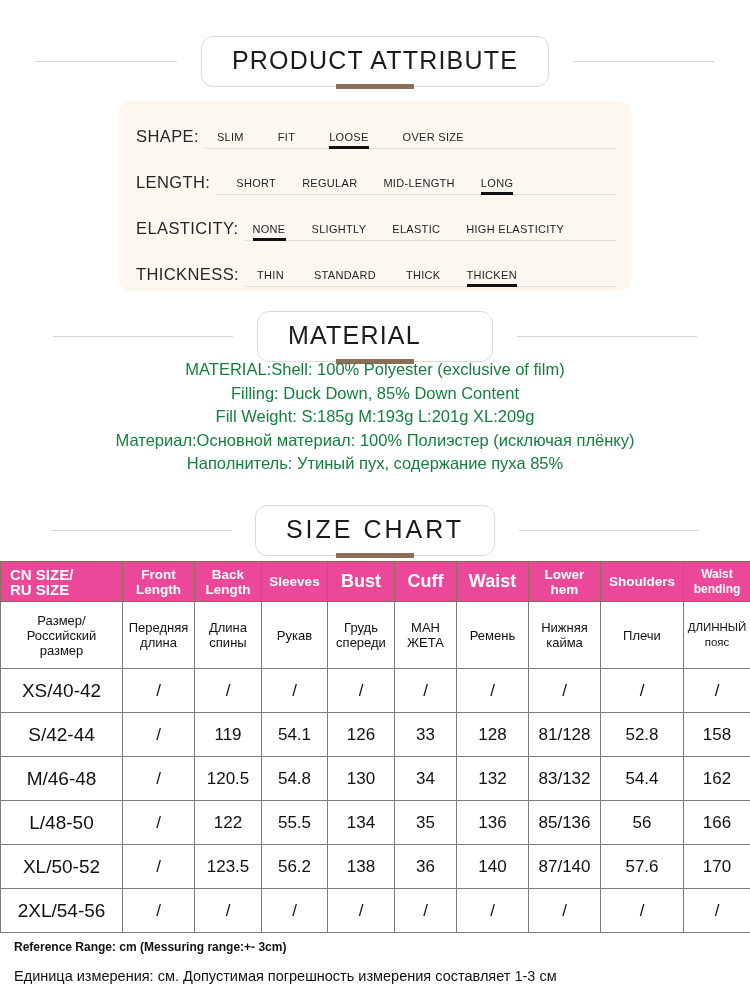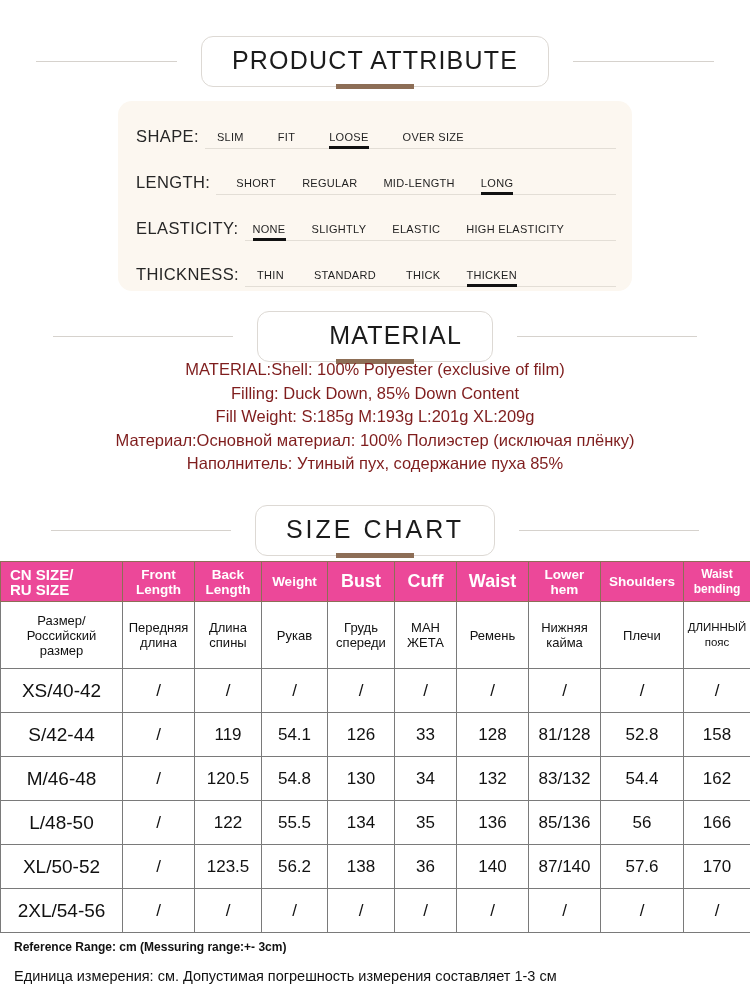--- a/index.html
+++ b/index.html
@@ -28,21 +28,21 @@
     max-width: 180px;
   }
   .rule.left  { margin-right: 24px; margin-left: 36px; }
   .rule.right { margin-left: 24px; margin-right: 36px; }
   .pill {
     position: relative;
     border: 1px solid #ddd9d4;
     border-radius: 12px;
     padding: 9px 30px 11px;
     background: #fff;
-    text-align: right;
+    text-align: left;
     min-width: 236px;
   }
   .pill-text {
     font-size: 25px;
     letter-spacing: 1.2px;
     color: #1b1b1b;
     font-weight: 400;
     white-space: nowrap;
   }
   .pill-text.wide { letter-spacing: 3px; }
@@ -112,21 +112,21 @@
   .material-block {
     position: absolute;
     left: 0;
     top: 358px;
     width: 750px;
     text-align: center;
   }
   .material-line {
     font-size: 16.5px;
     line-height: 23.5px;
-    color: #7f1d1d;
+    color: #15803d;
     white-space: nowrap;
   }
 
   
   .table-wrap {
     position: absolute;
     left: 0;
     top: 561px;
     width: 750px;
   }
@@ -285,21 +285,21 @@
         <col style="width:72px">
           <col style="width:72px">
           <col style="width:83px">
         <col style="width:67px">
       </colgroup>
       <thead>
         <tr class="en-head">
           <th class="sz">CN SIZE/<br>RU SIZE</th>
           <th>Front<br>Length</th>
           <th>Back<br>Length</th>
-          <th>Weight</th>
+          <th>Sleeves</th>
           <th class="big">Bust</th>
           <th class="big">Cuff</th>
           <th class="big">Waist</th>
           <th>Lower<br>hem</th>
           <th>Shoulders</th>
           <th class="small">Waist<br>bending</th>
         </tr>
       </thead>
       <tbody>
         <tr class="ru-head">

